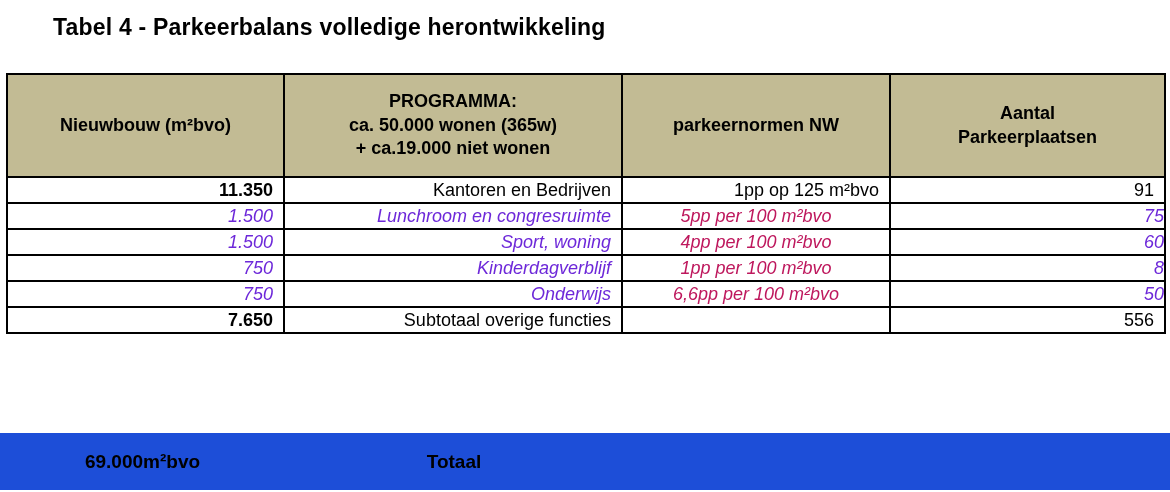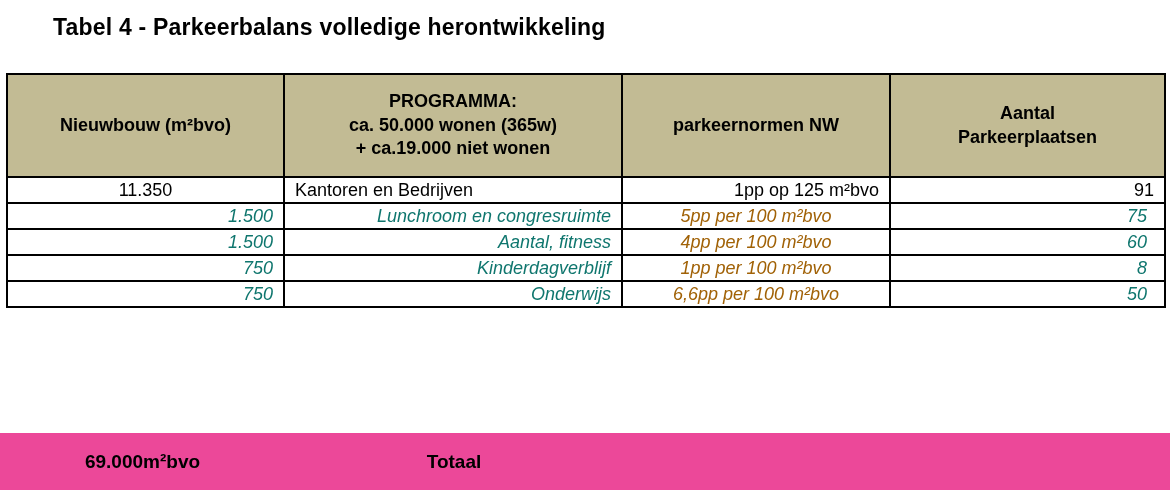--- a/index.html
+++ b/index.html
@@ -56,36 +56,36 @@
     font-size: 18px;
   }
 
   table.balans tbody td {
     height: 24px;
     line-height: 24px;
     background: #ffffff;
     white-space: nowrap;
   }
 
-  td.al { text-align: center; padding-left: 16px; }
-  td.al2 { text-align: left; padding-left: 10px; margin-left: 12px; }
+  td.al { text-align: right; padding-left: 16px; font-weight: bold; }
+  td.al2 { text-align: right; padding-left: 10px; margin-left: 12px; }
   td.ac { text-align: right; }
   td.ar { text-align: right; padding-right: 10px; }
 
-  tr.muted td { font-style: italic; color: #0f766e; }
-  tr.muted td.norm { color: #a16207; text-align: center; }
-  tr.muted td.num { text-align: right; padding-right: 17px; }
+  tr.muted td { font-style: italic; color: #6d28d9; }
+  tr.muted td.norm { color: #be185d; text-align: center; }
+  tr.muted td.num { text-align: right; padding-right: 0; }
 
   .total-band {
     position: absolute;
     left: 0;
     top: 433px;
     width: 1170px;
     height: 57px;
-    background: #ec4899;
+    background: #1d4ed8;
     display: grid;
     grid-template-columns: 285px 338px 269px 278px;
     align-items: center;
     font-weight: bold;
     font-size: 19px;
   }
   .total-band .tcell { text-align: center; }
 </style>
 </head>
 <body>
@@ -120,36 +120,42 @@
         <td class="ac">91</td>
       </tr>
       <tr class="muted">
         <td class="ar">1.500</td>
         <td class="ar">Lunchroom en congresruimte</td>
         <td class="norm">5pp per 100 m²bvo</td>
         <td class="num">75</td>
       </tr>
       <tr class="muted">
         <td class="ar">1.500</td>
-        <td class="ar">Aantal, fitness</td>
+        <td class="ar">Sport, woning</td>
         <td class="norm">4pp per 100 m²bvo</td>
         <td class="num">60</td>
       </tr>
       <tr class="muted">
         <td class="ar">750</td>
         <td class="ar">Kinderdagverblijf</td>
         <td class="norm">1pp per 100 m²bvo</td>
         <td class="num">8</td>
       </tr>
       <tr class="muted">
         <td class="ar">750</td>
         <td class="ar">Onderwijs</td>
         <td class="norm">6,6pp per 100 m²bvo</td>
         <td class="num">50</td>
       </tr>
+      <tr>
+        <td class="al">7.650</td>
+        <td class="al2">Subtotaal overige functies</td>
+        <td class="ac"></td>
+        <td class="ac">556</td>
+      </tr>
     </tbody>
   </table>
 
   <div class="total-band">
     <div class="tcell">69.000m²bvo</div>
     <div class="tcell">Totaal</div>
     <div class="tcell"></div>
   </div>
 
 </div>

